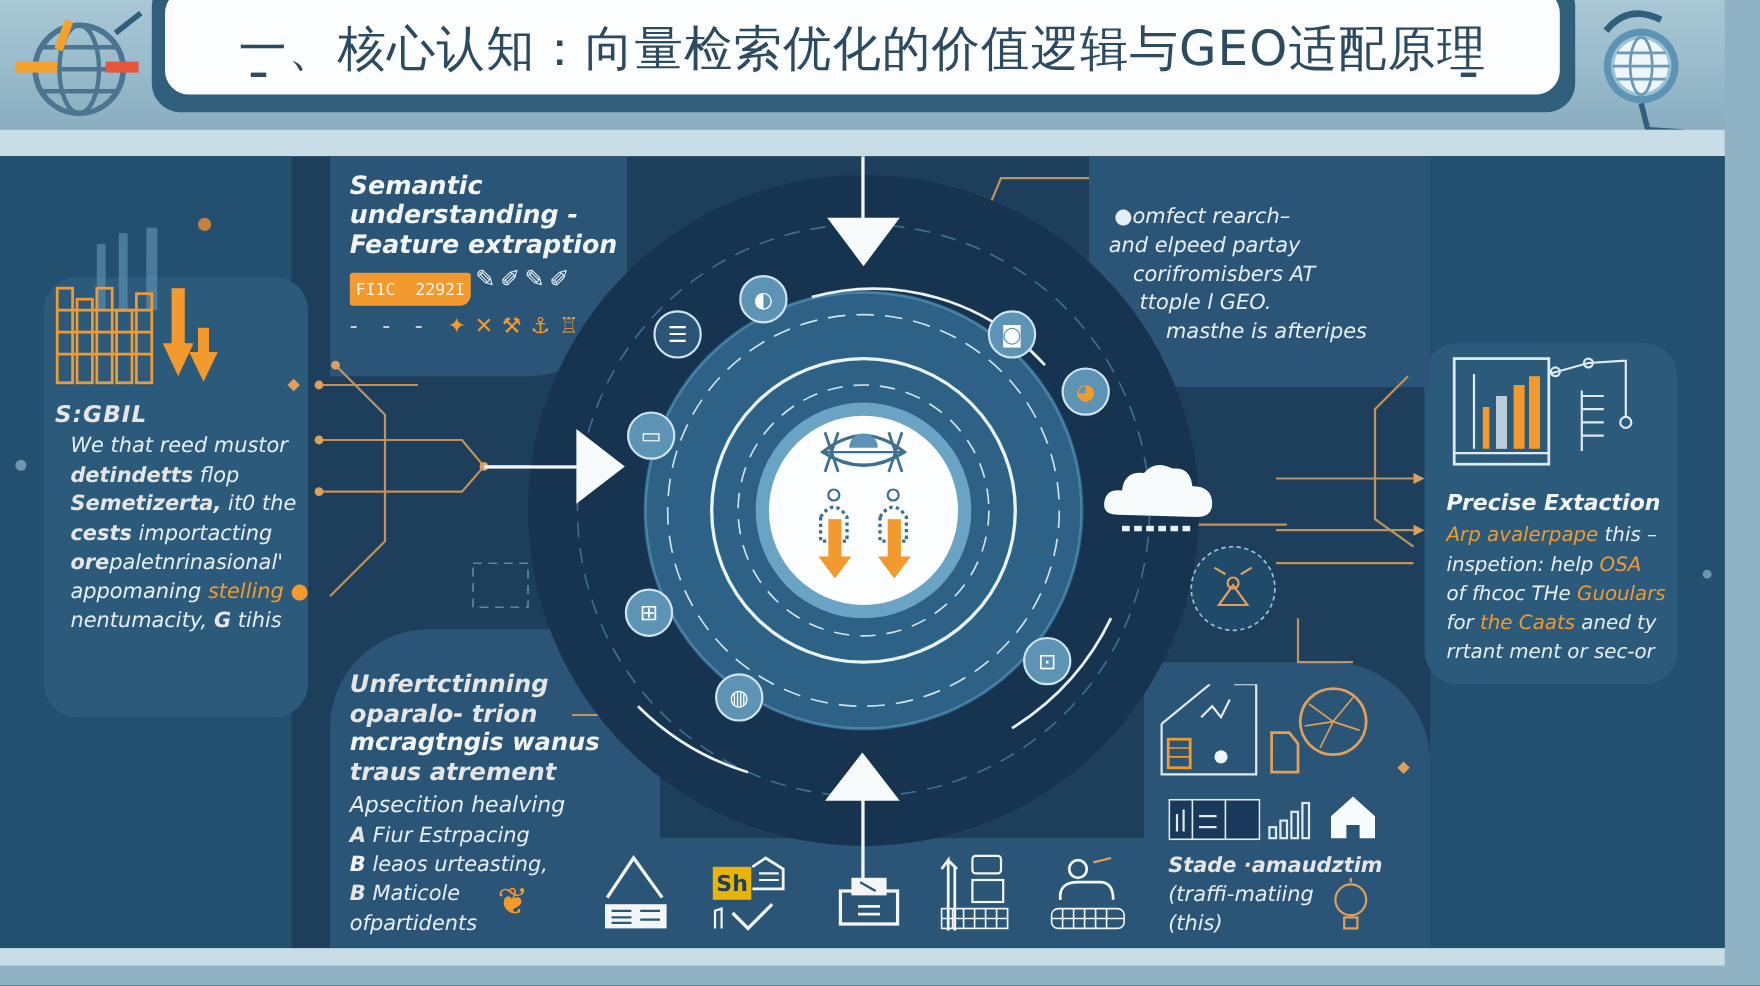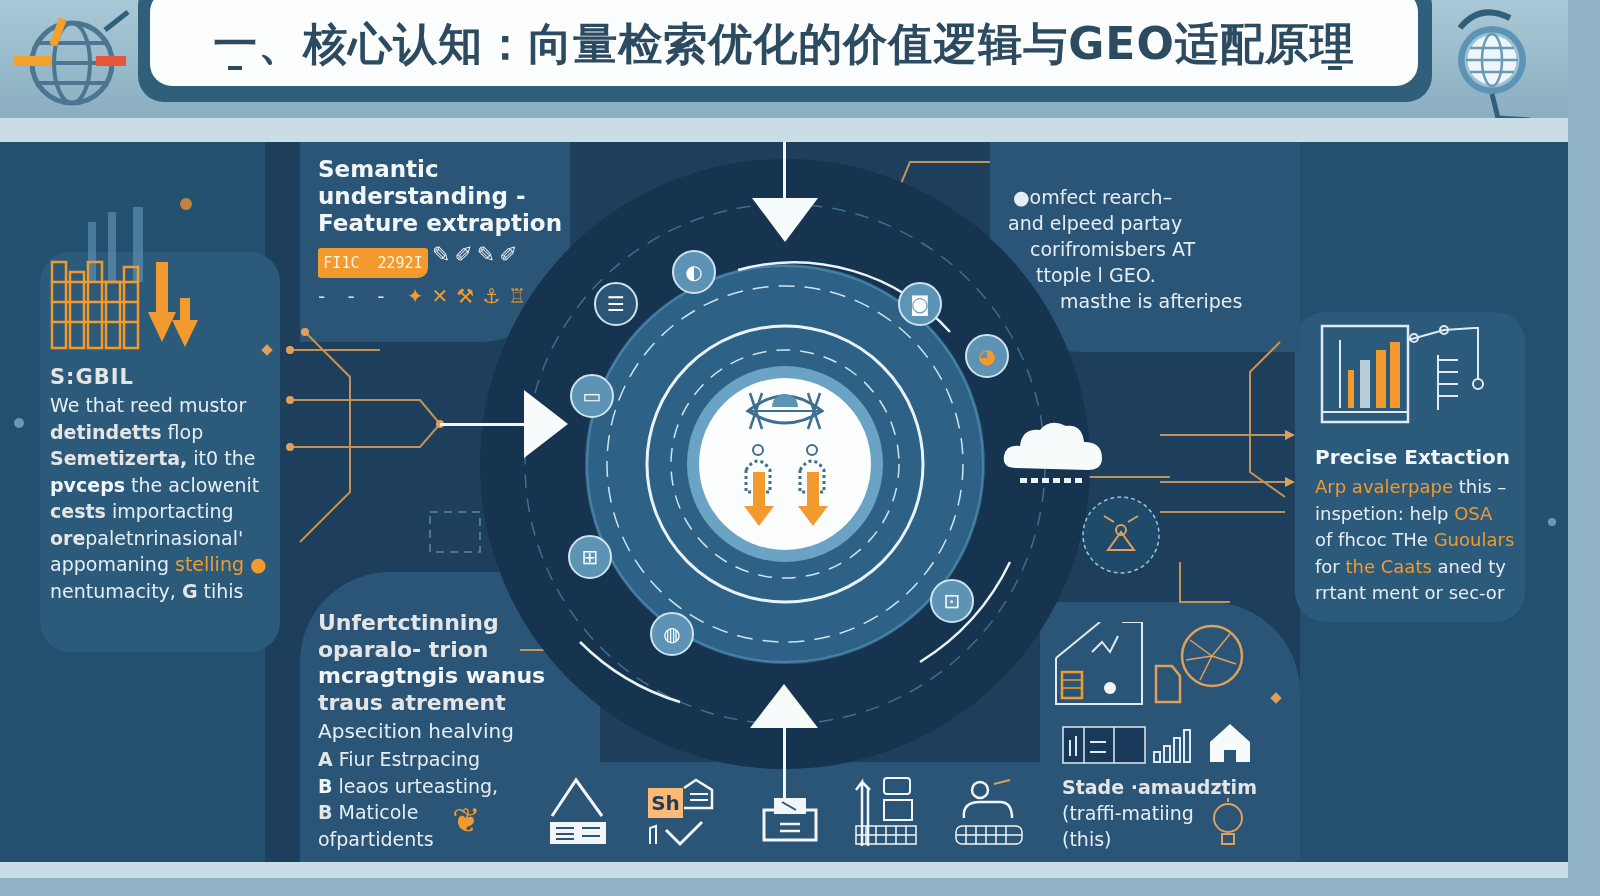--- a/index.html
+++ b/index.html
@@ -1,27 +1,27 @@
 <!DOCTYPE html>
 <html><head>
 <meta charset="utf-8">
 <style>
   * { box-sizing: border-box; margin: 0; padding: 0; }
   body { width: 1568px; height: 878px; overflow: hidden; background: #8fb3c4; font-family: "DejaVu Sans", sans-serif; position: relative; }
   .header { position: absolute; left: 0; top: 0; width: 1568px; height: 124px; background: linear-gradient(180deg,#a9c8d6 0%,#88adbf 100%); }
   .header-band { position: absolute; left: 0; top: 118px; width: 1568px; height: 24px; background: #c9dde6; }
   .title-frame { position: absolute; left: 138px; top: -20px; width: 1294px; height: 122px; background: #2f5f7a; border-radius: 26px; }
   .title-box { position: absolute; left: 150px; top: -10px; width: 1268px; height: 96px; background: #fbfdfe; border-radius: 22px; display: flex; align-items: center; justify-content: center; }
-  .title-text { font-size: 44px; color: #2c4a60; letter-spacing: 1px; font-family: "DejaVu Sans", sans-serif; margin-top: 12px; font-weight: bold; }
+  .title-text { font-size: 44px; color: #2c4a60; letter-spacing: 1px; font-family: "DejaVu Sans", sans-serif; margin-top: 12px; }
   .title-dash { position: absolute; top: 66px; width: 14px; height: 4px; background: #2c4a60; }
   .globe { position: absolute; }
   .main { position: absolute; left: 0; top: 142px; width: 1568px; height: 720px; background: #1d3f5c; overflow: hidden; }
   .footer-strip { position: absolute; left: 0; top: 862px; width: 1568px; height: 16px; background: #c9dde6; }
   .panel { position: absolute; background: #2a5576; border-radius: 30px; }
-  .txt { position: absolute; color: #e6eef3; font-size: 19px; line-height: 26.5px; white-space: nowrap; }
+  .txt { position: absolute; color: #e6eef3; font-size: 19px; line-height: 26.5px; white-space: nowrap; font-style: italic; }
   .bold-white { font-weight: bold; color: #f2f6f8; font-size: 23px; line-height: 27px; }
   .orange { color: #f29a2e; }
   .orange-b { color: #e5e5e5; font-weight: bold; }
   .white-b { color: #f2f6f8; font-weight: bold; }
   .center-svg { position: absolute; left: 480px; top: 0px; }
   .orbit-icon { position: absolute; width: 44px; height: 44px; border-radius: 50%; background: #5d93b4; border: 2px solid #cfe4ef; display: flex; align-items: center; justify-content: center; color: #fff; font-size: 20px; }
   .bottom-icon { position: absolute; color: #f2f6f8; }
 </style>
 </head>
 <body>
@@ -121,25 +121,24 @@
         <line x1="4" y1="120" x2="90" y2="120"></line>
     </g>
     <g fill="#f29a2e">
       <rect x="108" y="60" width="12" height="60"></rect>
         <polygon points="100,110 128,110 114,140"></polygon>
       <rect x="132" y="96" width="10" height="26"></rect>
         <polygon points="124,118 150,118 137,145"></polygon>
     </g>
   </svg>
   <div class="txt orange-b" style="left:50px;top:222px;font-size:21px;letter-spacing:1px">S:GBIL</div>
-  <div style="position:absolute;left:50px;top:250px">
+  <div style="position:absolute;left:64px;top:250px">
     <div class="txt" style="position:relative"><span>We that reed mustor</span></div>
     <div class="txt" style="position:relative"><span class="orange-b">detindetts</span><span> flop</span></div>
     <div class="txt" style="position:relative"><span class="orange-b">Semetizerta,</span><span> it0 the</span></div>
-    <div class="txt" style="position:relative"><span class="white-b">pvceps</span><span> the aclowenit</span></div>
     <div class="txt" style="position:relative"><span class="orange-b">cests</span><span> importacting</span></div>
     <div class="txt" style="position:relative"><span class="orange-b">ore</span><span>paletnrinasional'</span></div>
     <div class="txt" style="position:relative"><span>appomaning </span><span class="orange">stelling</span><span class="orange"> ●</span></div>
     <div class="txt" style="position:relative"><span>nentumacity, </span><span class="orange-b">G</span><span> tihis</span></div>
   </div>
 
   <div style="position:absolute;left:318px;top:14px">
     <div class="txt bold-white" style="position:relative">Semantic</div>
     <div class="txt bold-white" style="position:relative">understanding -</div>
     <div class="txt bold-white" style="position:relative">Feature extraption</div>
@@ -275,21 +274,21 @@
     <path d="M6 40 L30 4 L56 40" fill="none" stroke="#f2f6f8" stroke-width="3"></path>
     <rect x="4" y="46" width="56" height="22" fill="#f2f6f8"></rect>
     <g stroke="#2a5576" stroke-width="2">
         <line x1="10" y1="52" x2="28" y2="52"></line>
         <line x1="10" y1="58" x2="28" y2="58"></line>
         <line x1="10" y1="63" x2="28" y2="63"></line>
         <line x1="36" y1="52" x2="54" y2="52"></line>
         <line x1="36" y1="60" x2="54" y2="60"></line>
       </g>
   </svg>
-  <div style="position:absolute;left:648px;top:646px;width:35px;height:30px;background:#fdba74;display:flex;align-items:center;justify-content:center">
+  <div style="position:absolute;left:648px;top:646px;width:35px;height:30px;background:#eab308;display:flex;align-items:center;justify-content:center">
     <span style="color:#1d3f5c;font-weight:bold;font-size:20px">Sh</span>
   </div>
   <svg style="position:absolute;left:646px;top:636px" width="70" height="70" viewBox="0 0 70 70">
     <path d="M38 10 L50 2 L66 12 L66 30 L38 30" fill="none" stroke="#f2f6f8" stroke-width="2.5"></path>
     <line x1="44" y1="16" x2="62" y2="16" stroke="#f2f6f8" stroke-width="2"></line>
       <line x1="44" y1="22" x2="62" y2="22" stroke="#f2f6f8" stroke-width="2"></line>
     <path d="M4 66 L4 50 L10 48 L10 66" fill="none" stroke="#f2f6f8" stroke-width="2"></path>
     <path d="M20 52 L34 66 L56 44" fill="none" stroke="#f2f6f8" stroke-width="3"></path>
   </svg>
   <svg style="position:absolute;left:762px;top:654px" width="56" height="46" viewBox="0 0 56 46">

